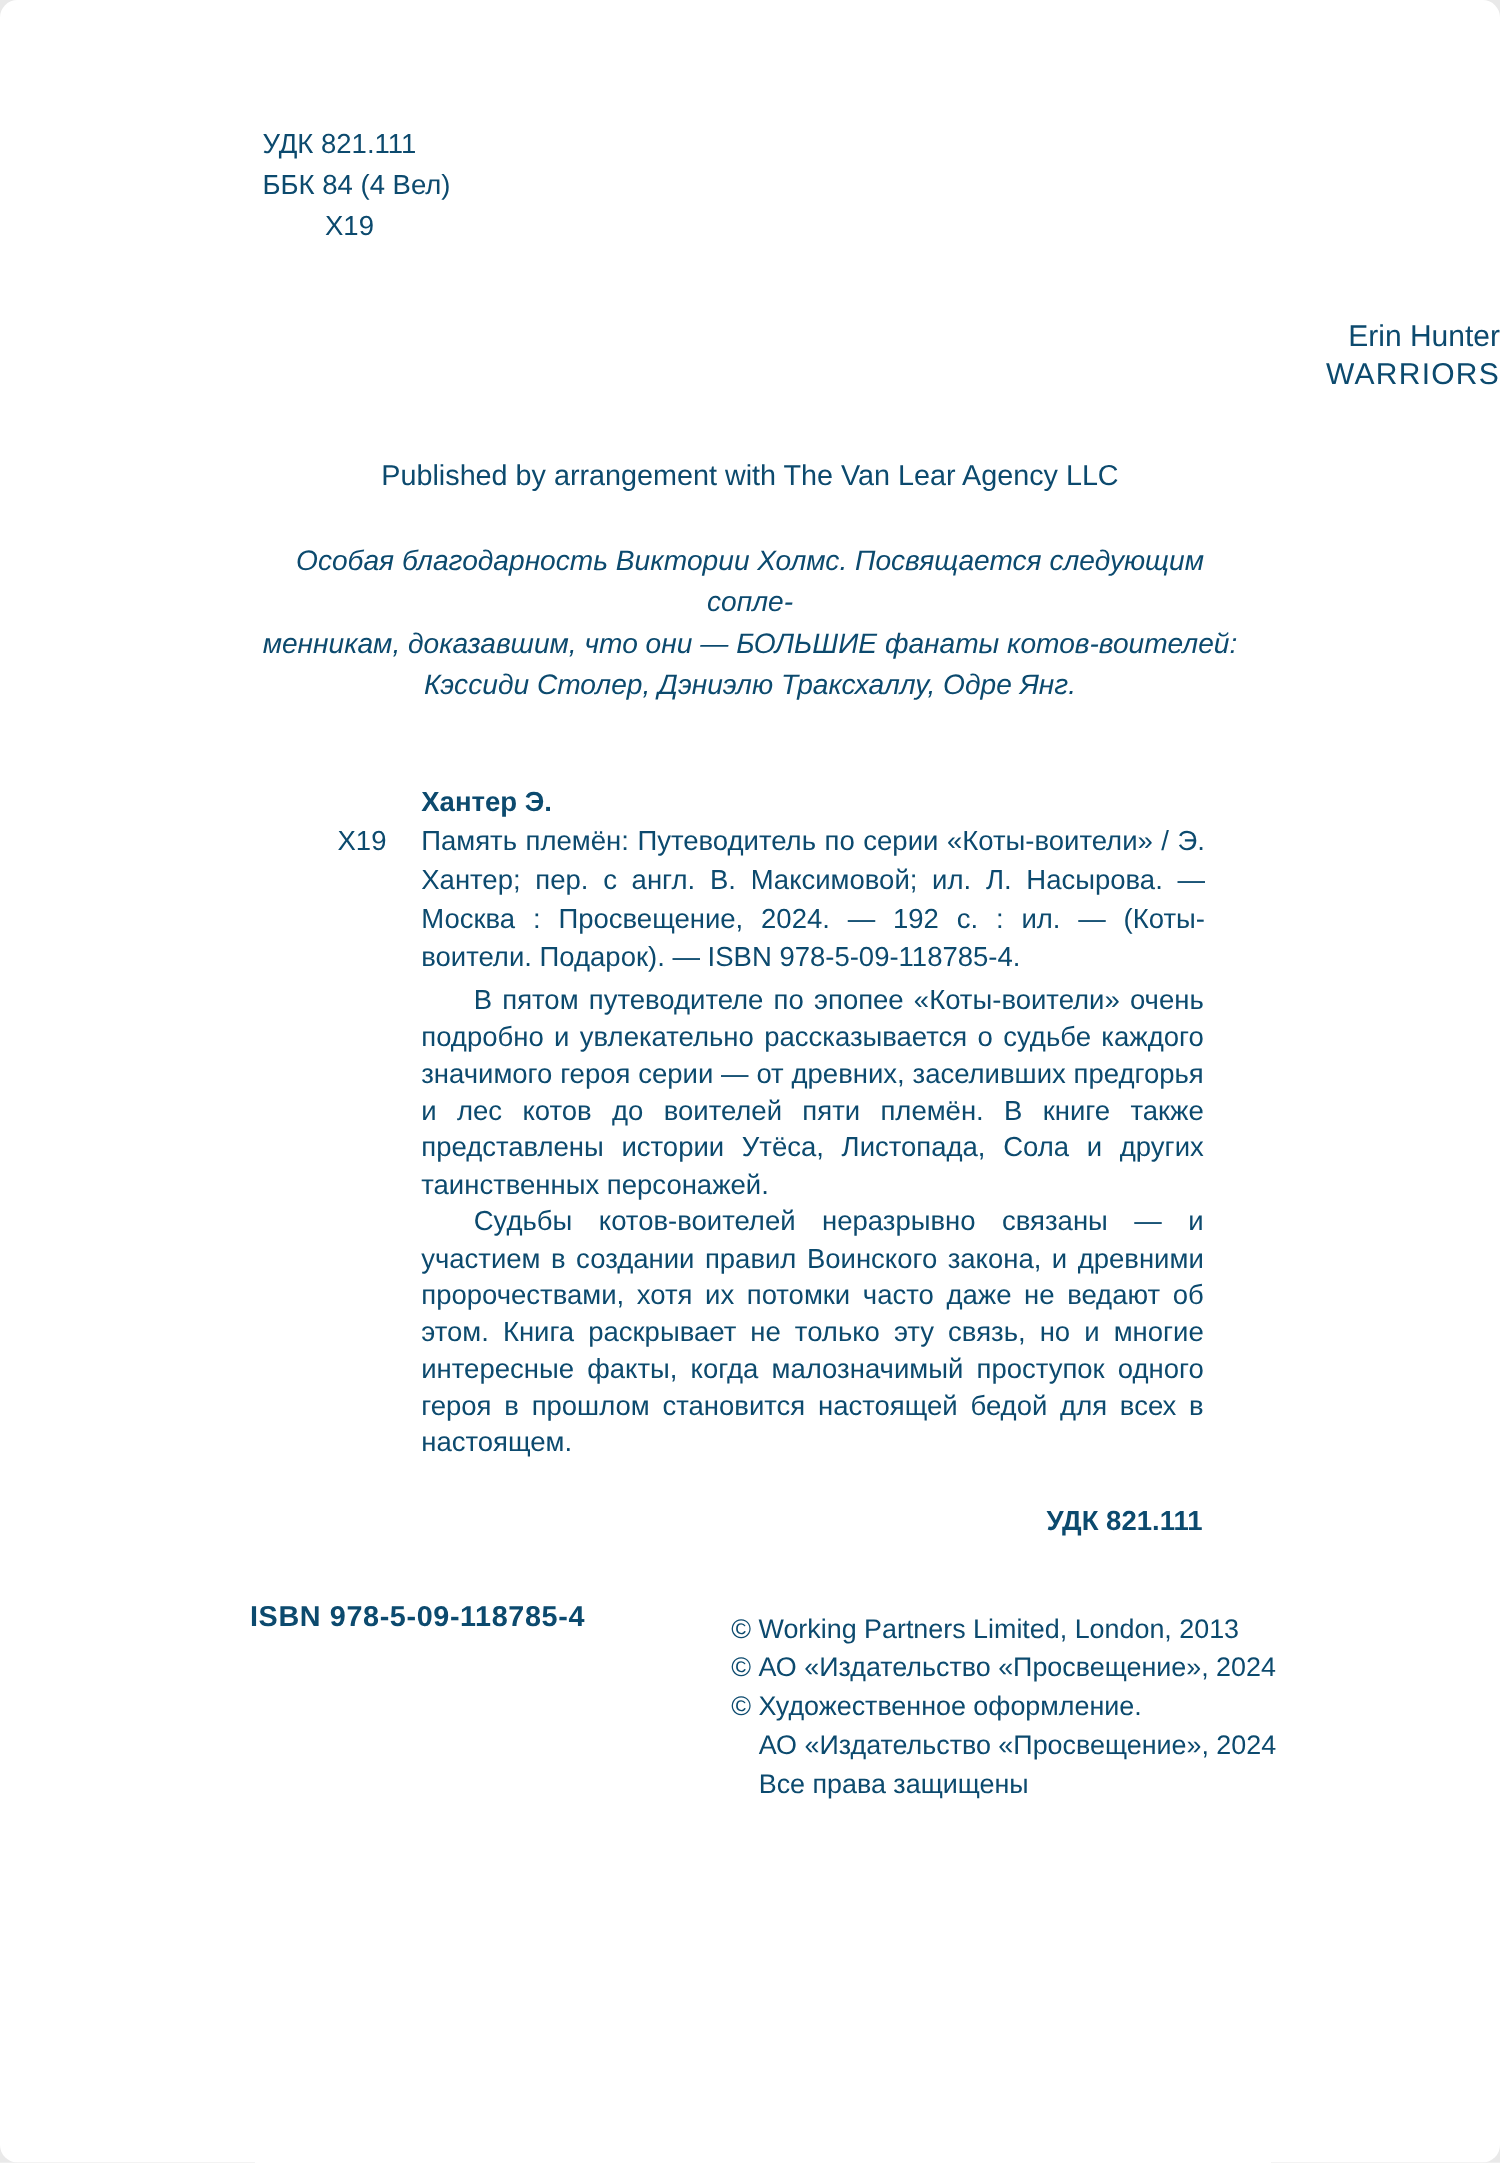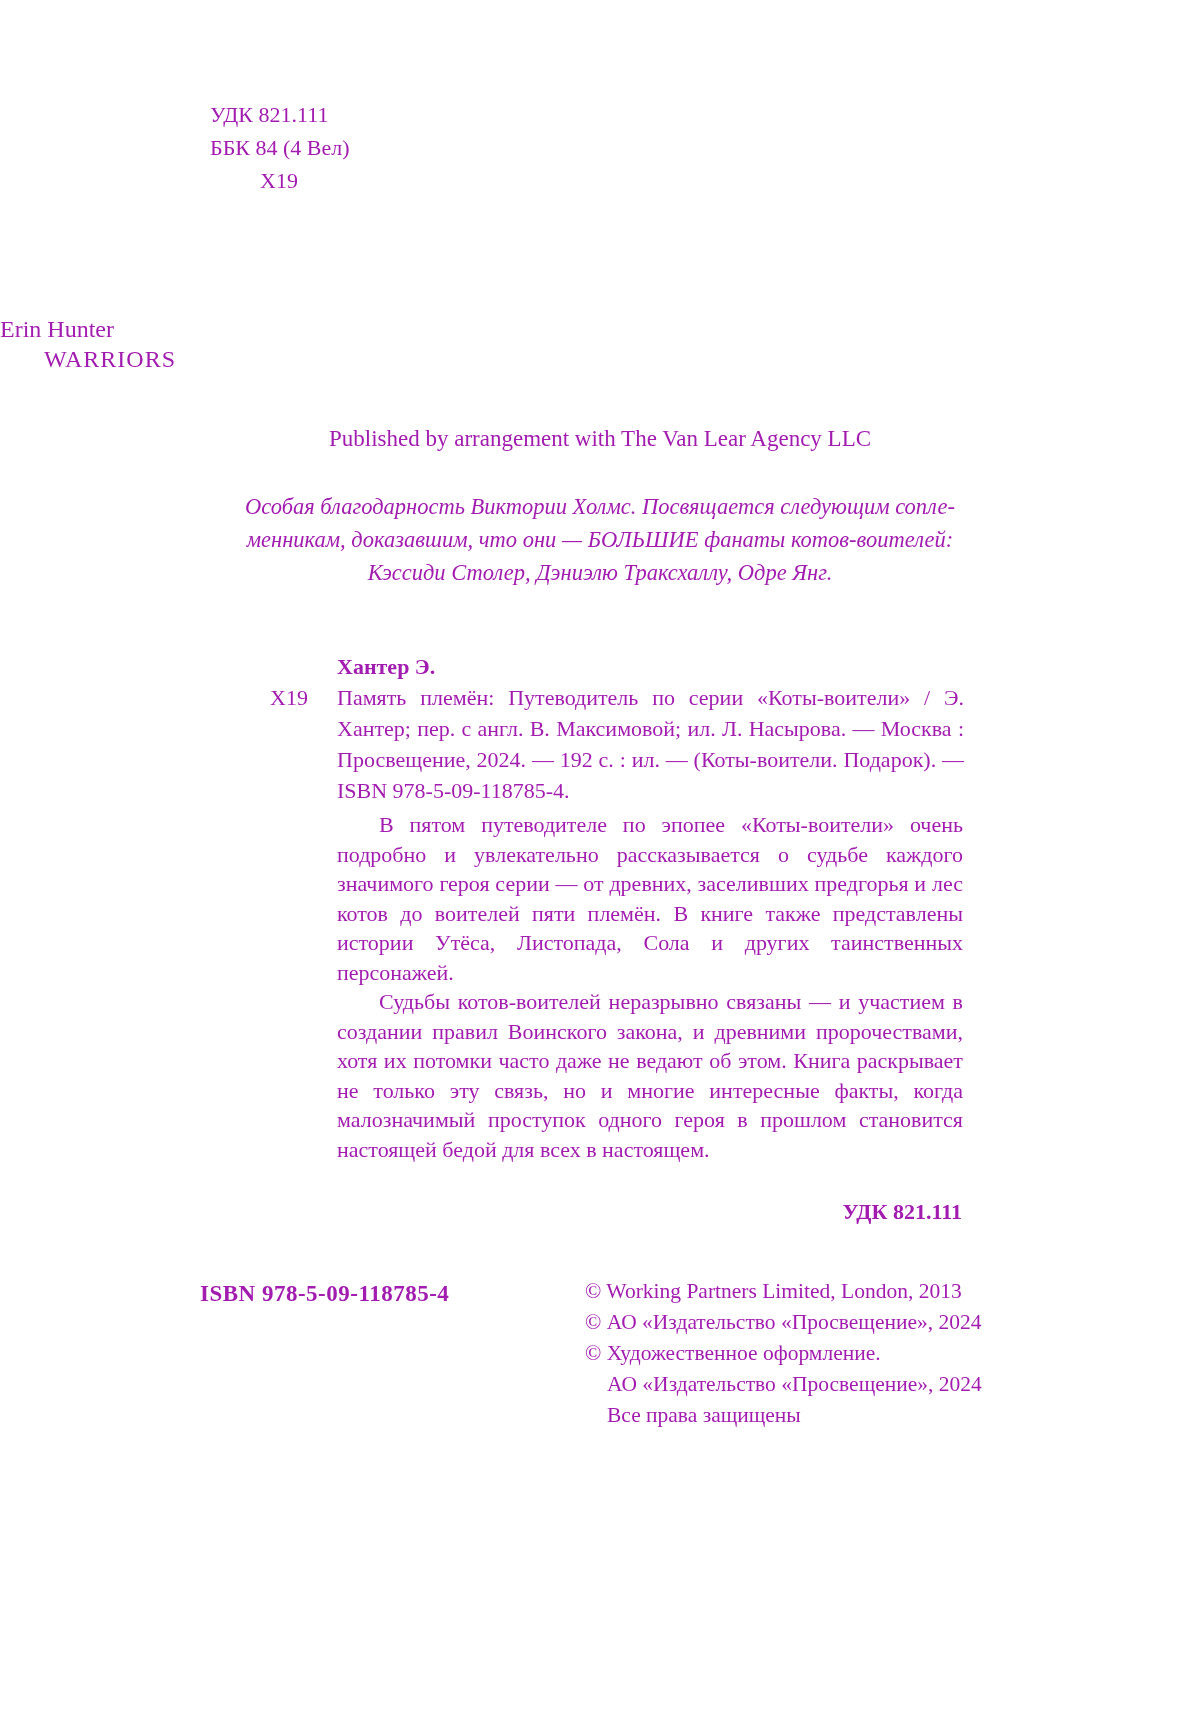--- a/index.html
+++ b/index.html
@@ -6,37 +6,38 @@
     margin: 0;
     padding: 0;
     background: #e9e9e9;
   }
   .page {
     position: relative;
     width: 1200px;
     height: 1730px;
     margin: 0 auto;
     background: #ffffff;
-    font-family: Liberation Serif, serif;
-    color: #a21caf;
+    font-family: Liberation Sans, sans-serif;
+    color: #0c4a6e;
     overflow: hidden;
+    border-radius: 14px;
   }
   
   .top-codes {
     padding-top: 98px;
     margin-left: 210px;
     font-size: 22px;
     line-height: 33px;
   }
   .top-codes .code-x19 { padding-left: 50px; }
 
   
   .title-block {
-    margin-top: 117px;
-    text-align: left;
+    margin-top: 58px;
+    text-align: right;
   }
   .title-author {
     font-size: 24px;
     line-height: 30px;
   }
   .title-series {
     font-size: 24px;
     line-height: 30px;
     letter-spacing: 1px;
     padding-left: 44px;
@@ -121,21 +122,21 @@
     position: absolute;
     left: 200px;
     top: 6px;
     font-weight: bold;
     font-size: 23px;
     letter-spacing: 0.5px;
   }
   .copyright {
     position: absolute;
     left: 585px;
-    top: 4px;
+    top: 16px;
   }
   .copyright .indented { padding-left: 22px; }
 </style>
 </head>
 <body>
 
 <div class="page">
 
   <div class="top-codes">
     <div>УДК 821.111</div>

